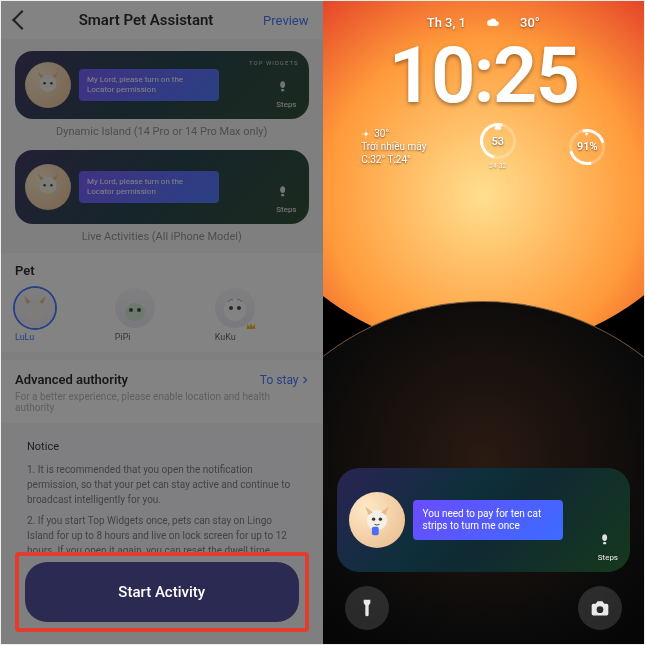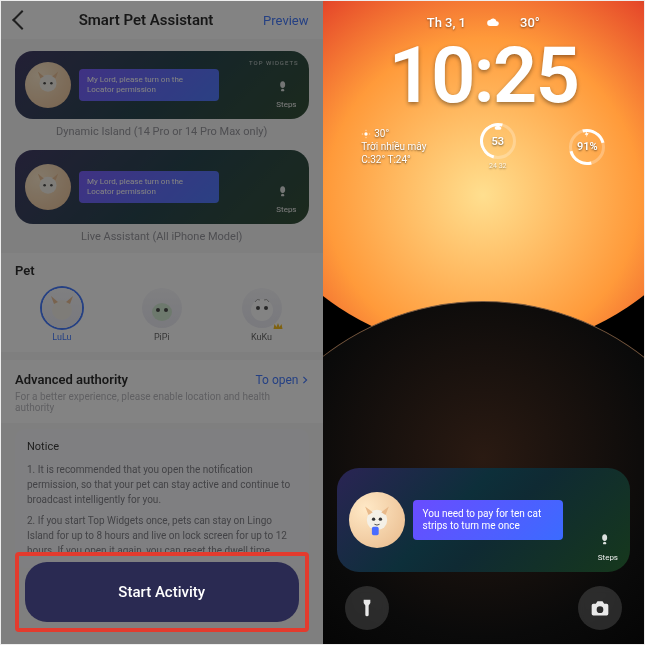--- a/index.html
+++ b/index.html
@@ -90,21 +90,21 @@
   .section {
     background:#fff; margin: 0 0 8px; padding: 10px 14px;
   }
   .section-title {
     font-size:13px; font-weight:600; color:#111; margin-bottom:10px;
   }
   .pet-row {
     display:flex; gap: 6px;
   }
   .pet-item {
-    display:flex; flex-direction:column; align-items:center;
+    display:flex; flex-direction:column; 
     flex:1 1 0; font-size:9px; color:#555;
   }
   .pet-item.selected { color:#2f6cff; }
   .pet-icon {
     width:40px; height:40px; border-radius:50%;
     background: linear-gradient(180deg,#f6f6fa,#e9e9f2);
     display:flex;align-items:center;justify-content:center;
     margin-bottom:4px;
     position:relative;
   }
@@ -258,21 +258,21 @@
           </svg>
       </div>
       <div class="speech">My Lord, please turn on the Locator permission</div>
       <div class="scene-extras">
         <svg viewBox="0 0 24 24">
             <path d="M8 4c2 0 3 2 3 4s-1 4-3 4-3-2-3-4 1-4 3-4zm0 9c1 0 2 1 2 2s-1 1-2 1-2 0-2-1 1-2 2-2z" fill="#fff"></path>
           </svg>
         <span>Steps</span>
       </div>
     </div>
-    <div class="caption">Live Assistant (All iPhone Model)</div>
+    <div class="caption">Live Activities (All iPhone Model)</div>
 
     <div class="section">
       <div class="section-title">Pet</div>
       <div class="pet-row">
         <div class="pet-item selected">
           <div class="pet-icon">
               <svg viewBox="0 0 40 40">
                 <circle cx="20" cy="22" r="10" fill="#f4f0e6"></circle>
                 <path d="M12 16 L9 8 L16 14 Z M28 16 L31 8 L24 14 Z" fill="#e8b98a"></path>
               </svg>
@@ -302,21 +302,21 @@
               </svg>
           </div>
           <span>KuKu</span>
         </div>
       </div>
     </div>
 
     <div class="adv-row">
       <div class="adv-title">Advanced authority</div>
       <div class="adv-link">
-        <span>To open</span>
+        <span>To stay</span>
         <svg viewBox="0 0 10 10">
             <path d="M3 1 L7 5 L3 9" stroke="#2f6cff" fill="none" stroke-width="1.5"></path>
           </svg>
       </div>
     </div>
     <div class="adv-sub">For a better experience, please enable location and health authority</div>
 
     <div class="notice">
       <div class="notice-title">Notice</div>
       <div style="margin-bottom:6px;">1. It is recommended that you open the notification permission, so that your pet can stay active and continue to broadcast intelligently for you.</div>

